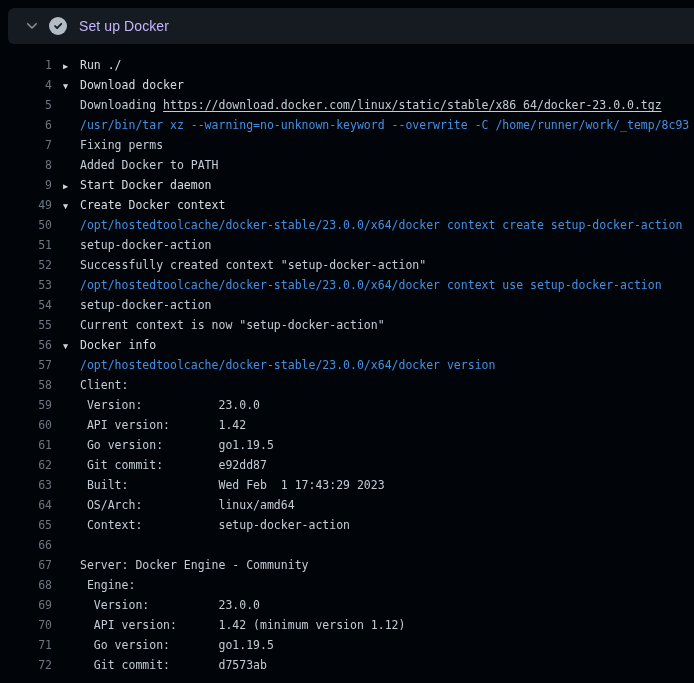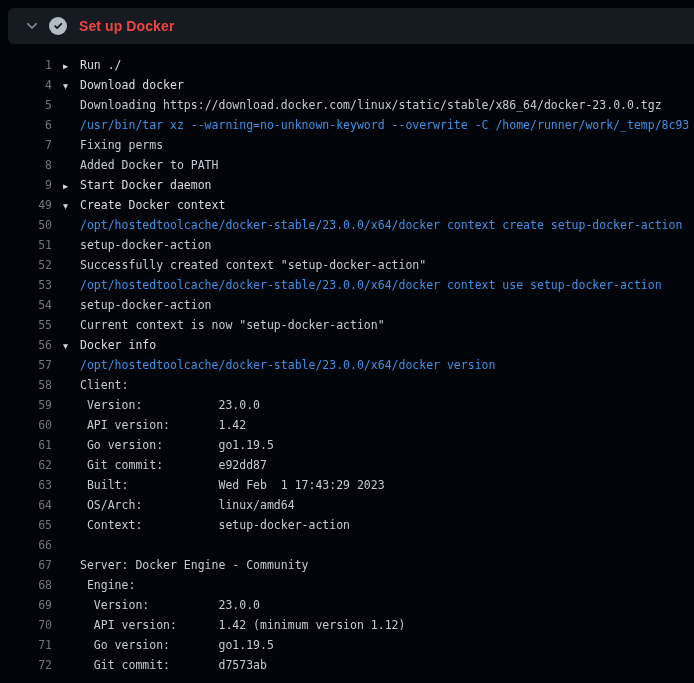--- a/index.html
+++ b/index.html
@@ -12,37 +12,37 @@
   }
   .step-header{
     position:absolute;left:8px;top:8px;right:-6px;height:36px;
     background:#161b22;border-radius:6px;
     display:flex;align-items:center;
     padding-left:16px;box-sizing:border-box;
     cursor:pointer;
   }
   .chev{width:16px;height:16px;margin-right:9px;display:flex;align-items:center;justify-content:center;flex:none}
   .status{width:18px;height:18px;margin-right:12px;display:flex;align-items:center;justify-content:center;flex:none}
-  .title{font-size:14px;font-weight:700;color:#ef4444;letter-spacing:.1px}
+  .title{font-size:14px;font-weight:400;color:#c4b5fd;letter-spacing:.1px}
   .log{
     position:absolute;top:44px;left:0;right:0;bottom:0;
     padding-top:11px;
     font-family:"DejaVu Sans Mono",monospace;
     font-size:11.5px;line-height:20px;
     white-space:pre;overflow:hidden;
   }
   .row{height:20px;display:flex;align-items:stretch}
   .num{width:52px;flex:none;text-align:right;color:#6e7681;cursor:pointer}
   .arrowslot{width:28px;flex:none;padding-left:11px;box-sizing:border-box}
   .tri{font-size:8.5px;line-height:20px;color:#cdd4db;display:inline-block}
   .content{flex:none}
   .seg-normal{color:#c3ccd4}
   .seg-group{color:#d7dde3}
   .seg-command{color:#4490e2}
-  .seg-link{color:#c3ccd4;text-underline-offset:2px}
+  .seg-link{color:#c3ccd4;text-decoration:underline;text-underline-offset:2px}
 </style>
 </head>
 <body>
 
 <div class="app">
 
   <div class="step-header">
     <span class="chev">
       <svg viewBox="0 0 16 16" width="16" height="16" fill="#8b949e" aria-hidden="true">
         <path d="M12.78 5.22a.75.75 0 0 1 0 1.06l-4.25 4.25a.75.75 0 0 1-1.06 0L3.22 6.28a.75.75 0 1 1 1.06-1.06L8 8.94l3.72-3.72a.75.75 0 0 1 1.06 0z"></path>

